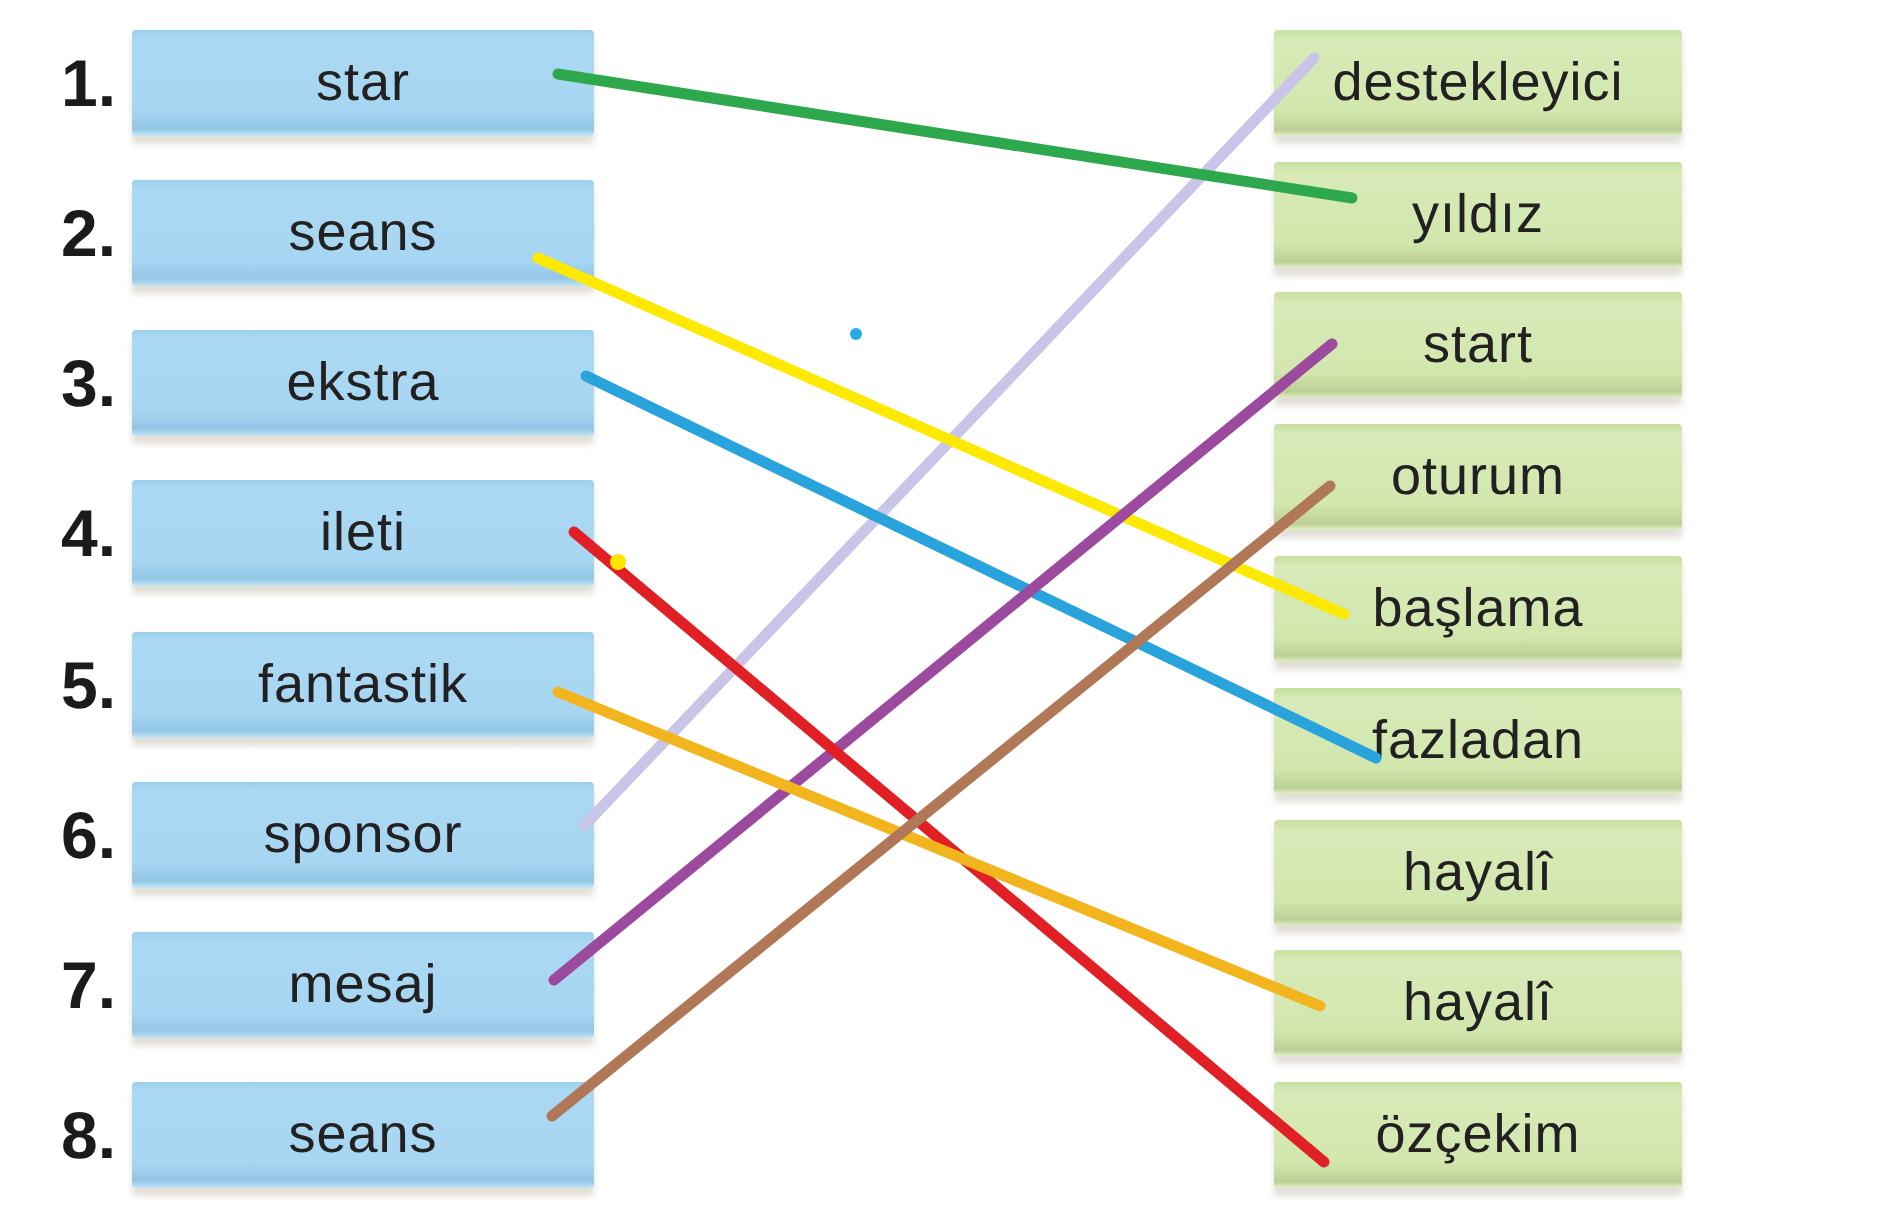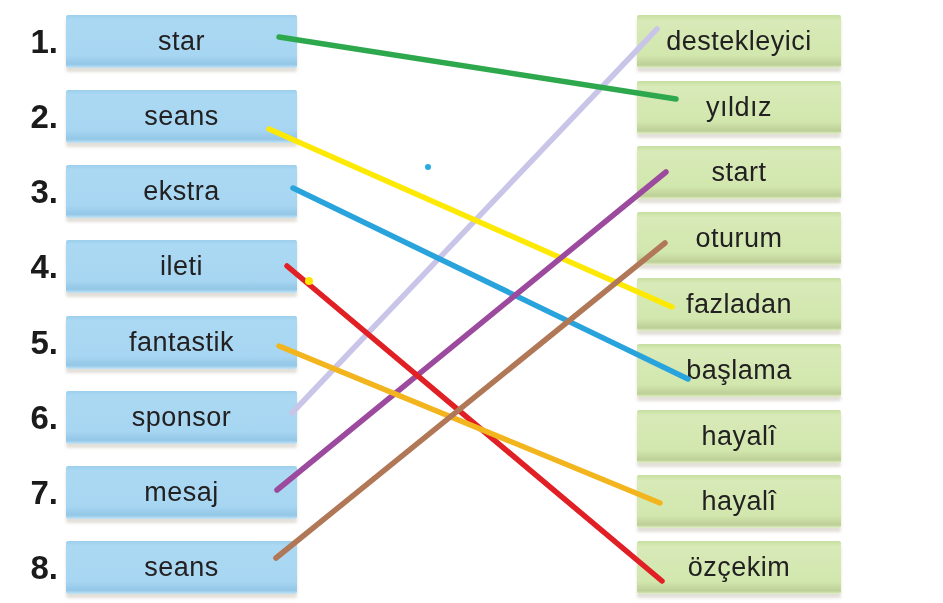--- a/index.html
+++ b/index.html
@@ -91,22 +91,22 @@
   </div>
   <div class="lrow">
     <span class="num">8.</span>
     <div class="box box-blue">seans</div>
   </div>
 
   <div class="box box-green rrow">destekleyici</div>
   <div class="box box-green rrow">yıldız</div>
   <div class="box box-green rrow">start</div>
   <div class="box box-green rrow">oturum</div>
+  <div class="box box-green rrow">başlama</div>
   <div class="box box-green rrow">fazladan</div>
-  <div class="box box-green rrow">başlama</div>
   <div class="box box-green rrow">hayalî</div>
   <div class="box box-green rrow">hayalî</div>
   <div class="box box-green rrow">özçekim</div>
 
   <svg id="lines" class="lines-overlay" width="943" height="603" viewBox="0 0 943 603" xmlns="http://www.w3.org/2000/svg">
       <line x1="292" y1="413" x2="657" y2="29" stroke="#c8c5e9" stroke-width="5.5" stroke-linecap="round"></line>
       <line x1="279" y1="37" x2="676" y2="99" stroke="#2ea84d" stroke-width="5.5" stroke-linecap="round"></line>
       <line x1="269" y1="129" x2="672" y2="307" stroke="#fde903" stroke-width="5.5" stroke-linecap="round"></line>
       <line x1="293" y1="188" x2="688" y2="379" stroke="#29a3dc" stroke-width="5.5" stroke-linecap="round"></line>
       <line x1="277" y1="490" x2="666" y2="172" stroke="#9c4a9e" stroke-width="5.5" stroke-linecap="round"></line>

